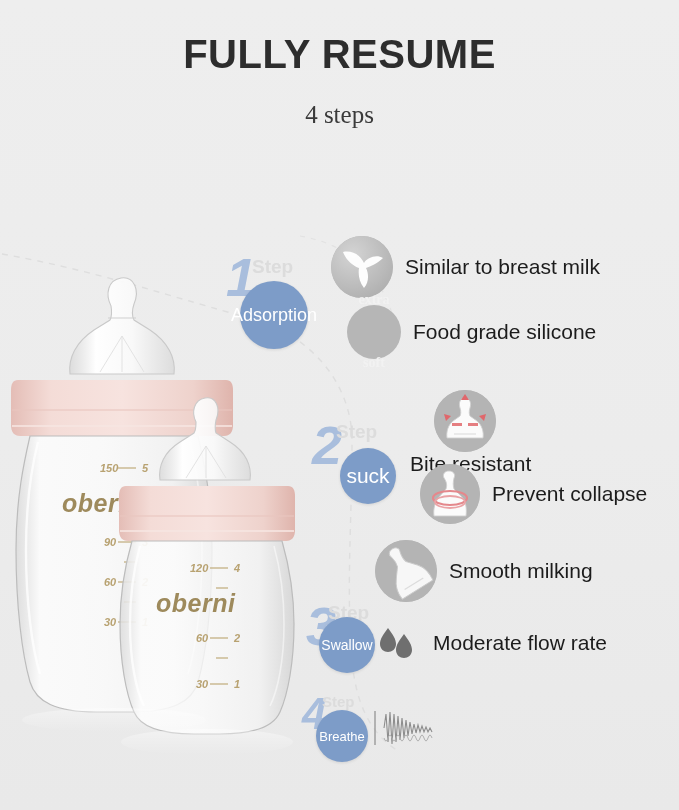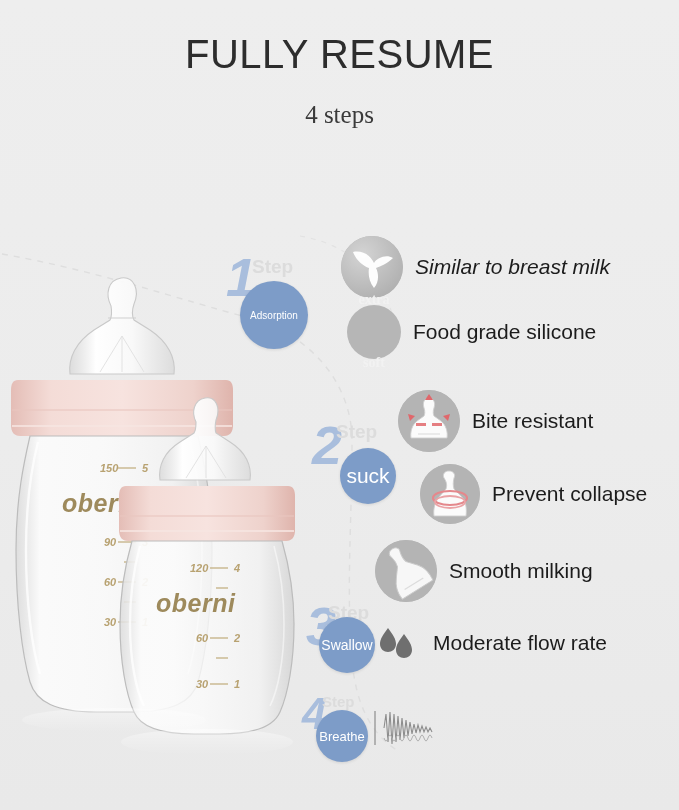--- a/index.html
+++ b/index.html
@@ -26,21 +26,21 @@
   
   .header {
     position: absolute;
     top: 30px;
     left: 0;
     width: 679px;
     text-align: center;
   }
   .title-line {
     font-size: 40px;
-    font-weight: normal;
+    font-weight: bold;
     color: #2d2d2d;
     letter-spacing: 0.5px;
     line-height: 1.22;
     white-space: nowrap;
   }
   .subtitle {
     margin-top: 22px;
     font-size: 25px;
     color: #3a3a3a;
     font-weight: normal;
@@ -90,21 +90,21 @@
     user-select: none;
   }
   .step-badge {
     position: absolute;
     border-radius: 50%;
     background: #7d9cc8;
     color: #ffffff;
     display: flex;
     align-items: center;
     justify-content: center;
-    font-size: 10px;
+    font-size: 18px;
     box-shadow: 0 1px 3px rgba(0,0,0,0.10);
     text-align: center;
   }
 
   
   .feature {
     position: absolute;
     display: flex;
     align-items: center;
   }
@@ -300,21 +300,21 @@
   </div>
 
   <div class="step" style="left:302px; top:690px;">
     <span class="step-num" style="left:0px; top:2px; font-size:44px;">4</span>
     <span class="step-word" style="left:20px; top:4px; font-size:15px;">Step</span>
     <div class="step-badge" style="left:14px; top:20px; width:52px; height:52px; font-size:13px;">
       <span>Breathe</span>
     </div>
   </div>
 
-  <div class="feature" style="left:341px; top:236px;font-style:italic;">
+  <div class="feature" style="left:331px; top:236px;">
     <div class="feature-icon" style="width:62px; height:62px; flex:0 0 62px;">
       <svg width="62" height="62" viewBox="0 0 62 62">
         <defs>
           <radialGradient id="gCut" cx="35%" cy="30%" r="80%">
             <stop offset="0%" stop-color="#d4d4d4"></stop>
             <stop offset="100%" stop-color="#aeaeae"></stop>
           </radialGradient>
         </defs>
         <circle cx="31" cy="31" r="31" fill="url(#gCut)"></circle>
         <path d="M12 16 C22 14, 30 20, 33 27 C36 22, 45 18, 52 22
@@ -326,21 +326,21 @@
   </div>
 
   <div class="feature" style="left:347px; top:305px;">
     <div class="extra-soft-badge">
       <span>extra</span>
       <span>soft</span>
     </div>
     <span class="feature-label">Food grade silicone</span>
   </div>
 
-  <div class="feature" style="left:398px; top:390px;">
+  <div class="feature" style="left:398px; top:390px;flex-direction:column;">
     <div class="feature-icon" style="width:62px; height:62px; flex:0 0 62px;">
       <svg width="62" height="62" viewBox="0 0 62 62">
         <circle cx="31" cy="31" r="31" fill="#b4b4b4"></circle>
         <path d="M26 18 C24 12, 27 8, 31 8 C35 8, 38 12, 36 18
                  C35 21, 35 24, 36 26 L43 31 C48 35, 50 42, 49 48
                  L13 48 C12 42, 14 35, 19 31 L26 26 C27 24, 27 21, 26 18 Z" fill="#fbfbfb" stroke="#cfcfcf" stroke-width="0.9"></path>
         <g fill="#e0676b">
           <path d="M31 4 l4 6 h-8 z"></path>
           <path d="M10 24 l7 2 -5 5 z"></path>
           <path d="M52 24 l-7 2 5 5 z"></path>

